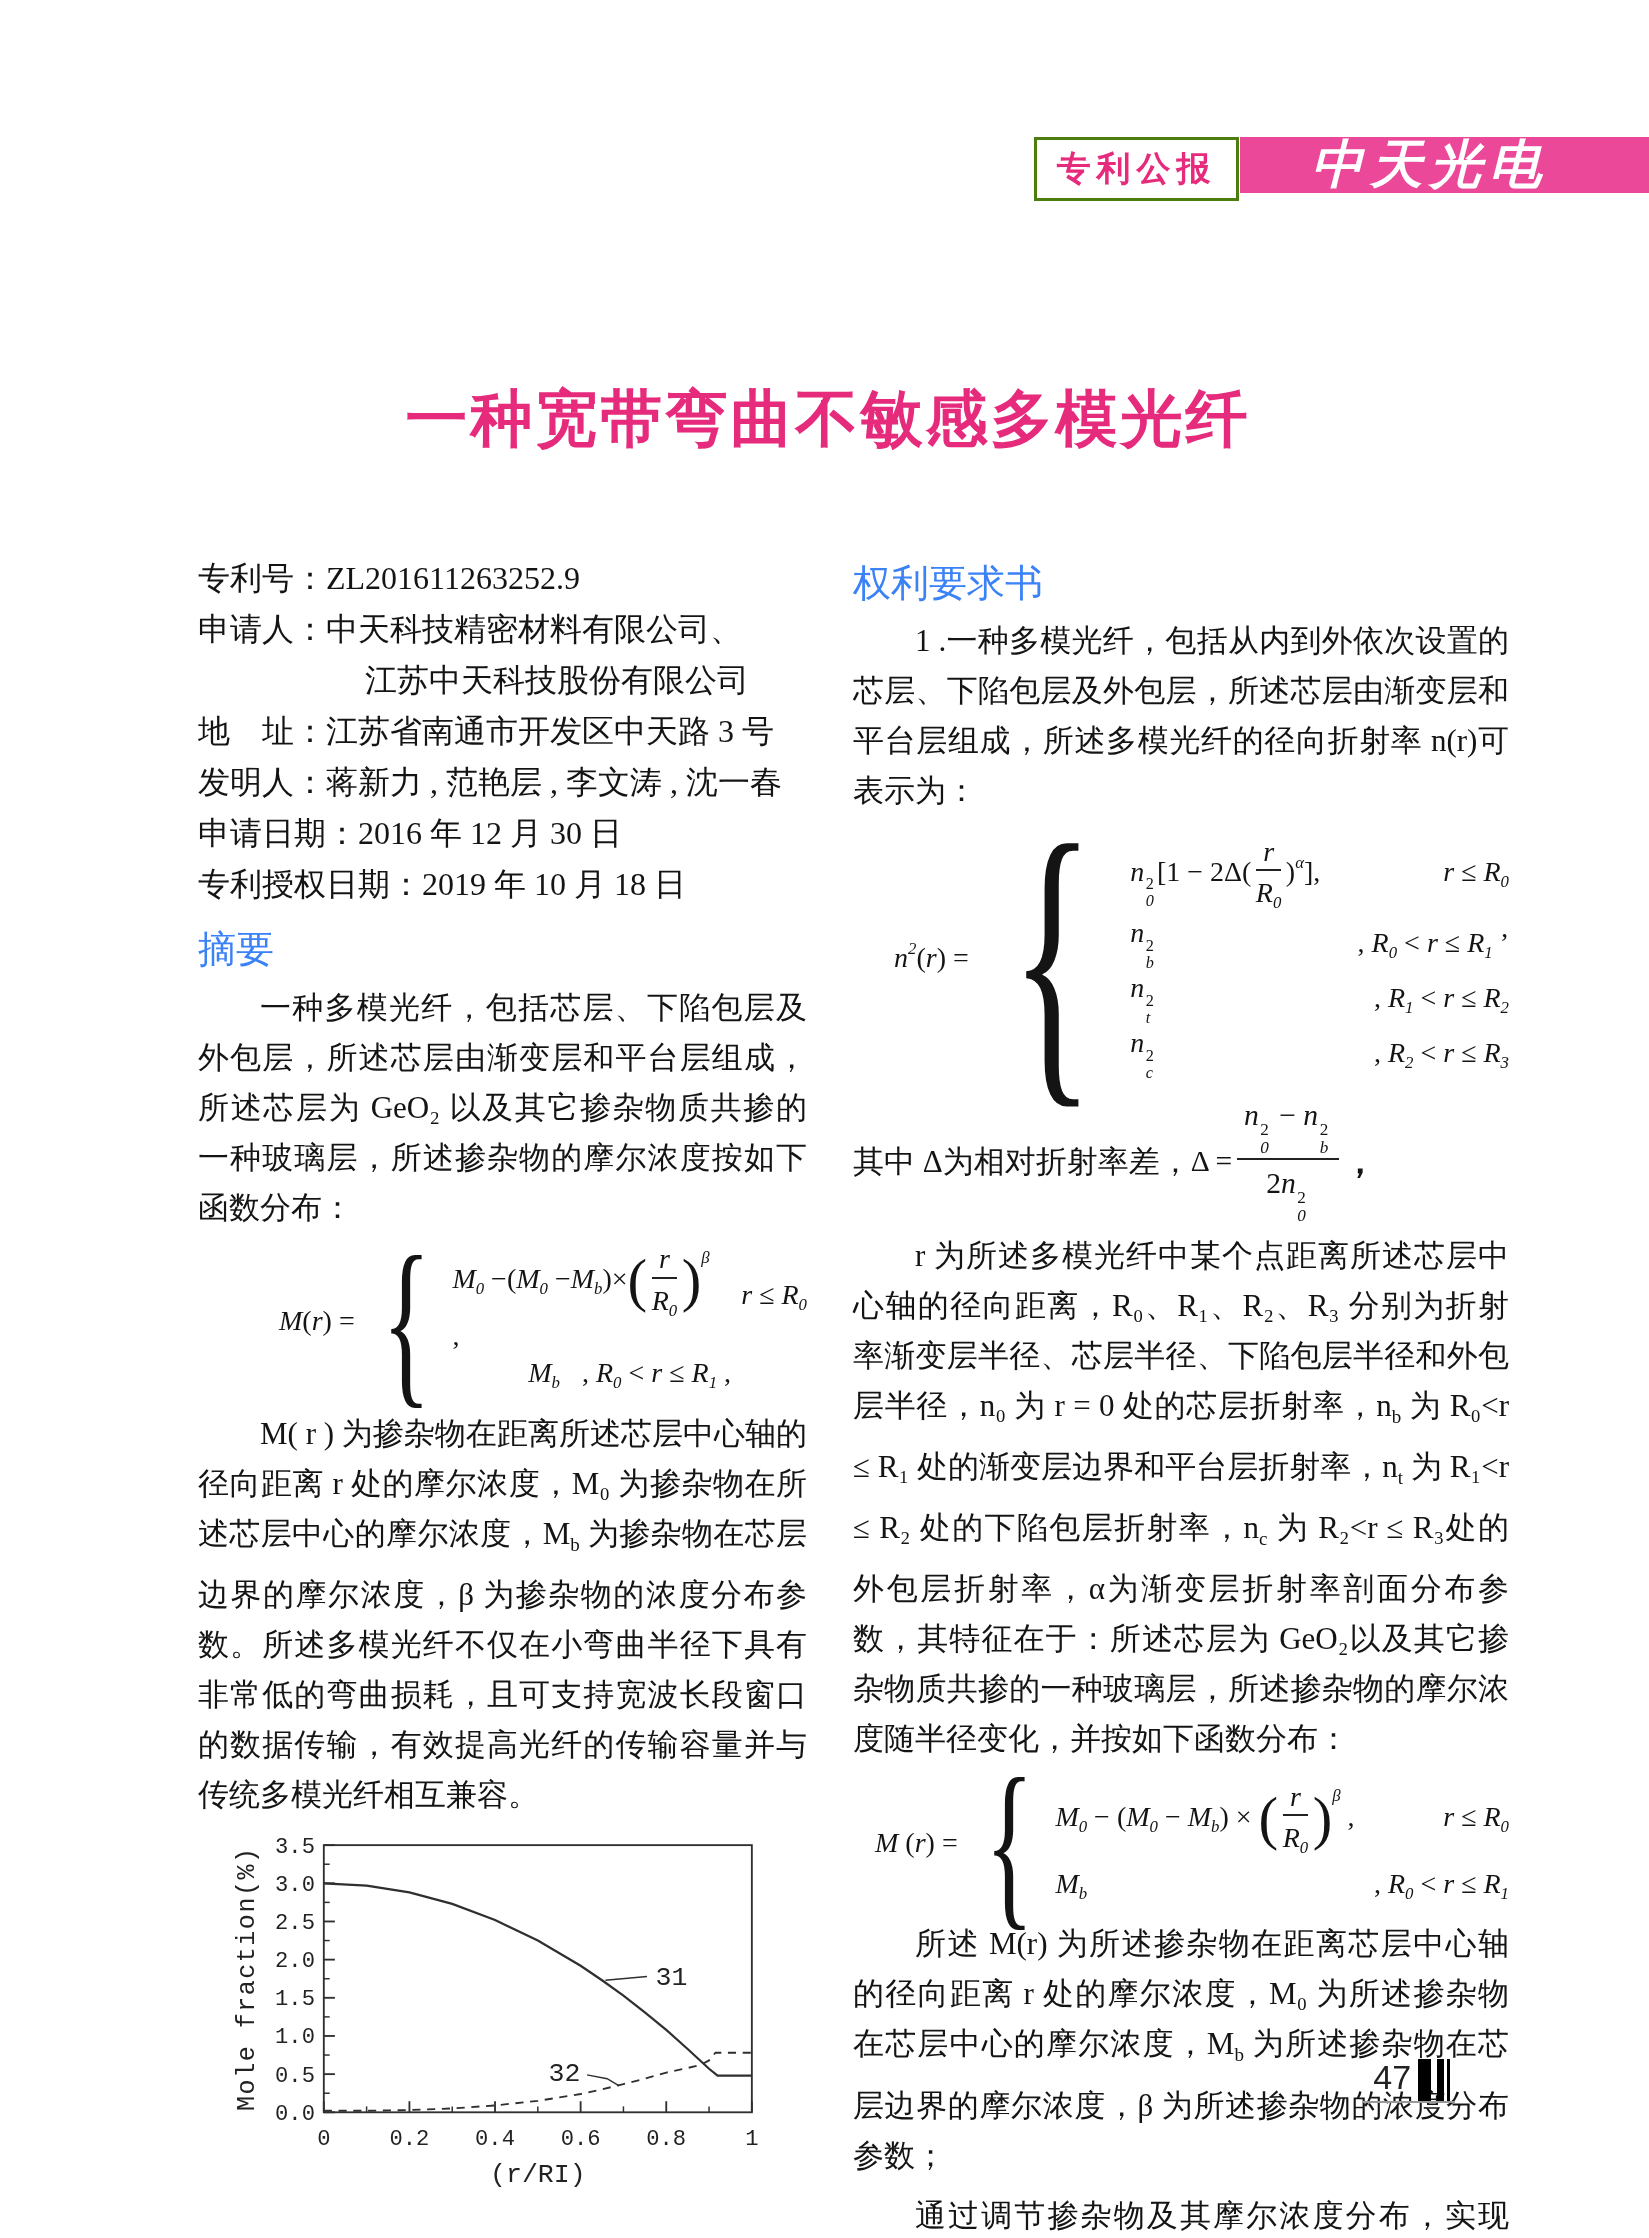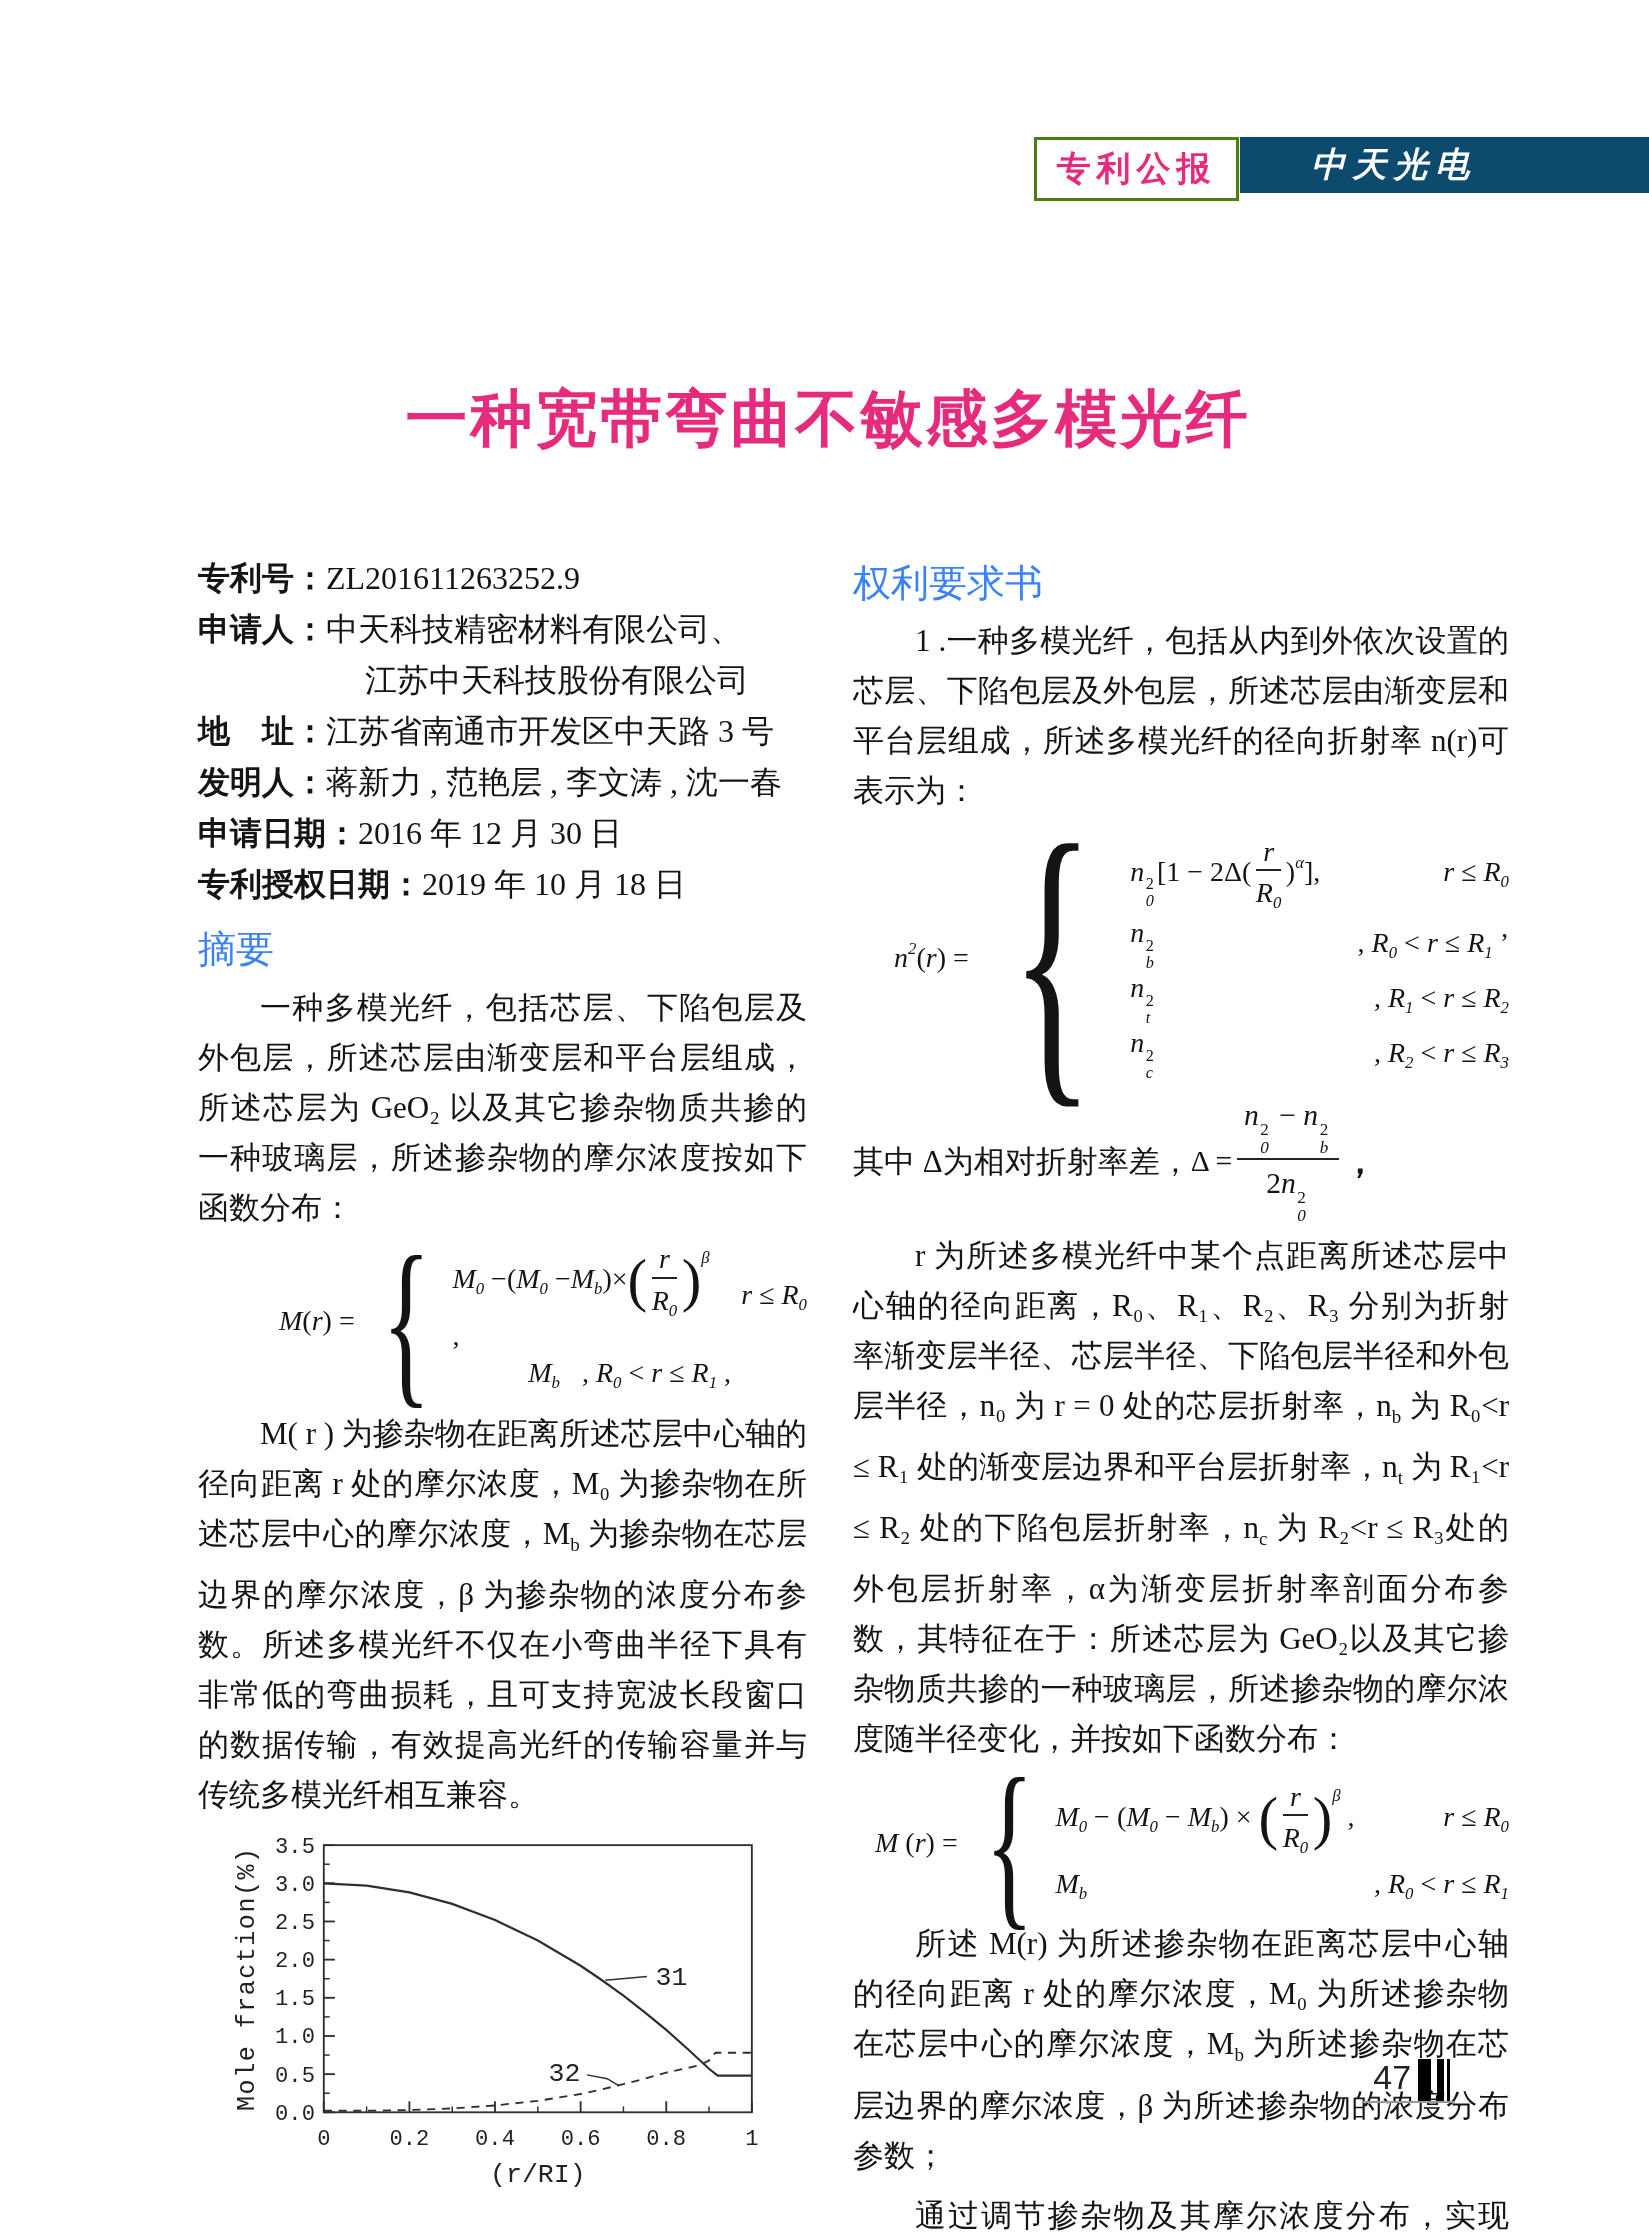--- a/index.html
+++ b/index.html
@@ -3,32 +3,32 @@
 <meta charset="utf-8">
 <style>
   html,body{margin:0;padding:0;background:#e9e9e9;}
   .page{position:relative;width:1649px;height:2239px;background:#ffffff;overflow:hidden;
         font-family:"Liberation Serif","DejaVu Serif",serif;color:#141414;}
   
   .badge{position:absolute;left:1034px;top:137px;width:205px;height:64px;box-sizing:border-box;
          background:#fff;border:3px solid #4d7c0f;display:flex;align-items:center;justify-content:center;
          font-family:"Liberation Sans","DejaVu Sans",sans-serif;font-size:34px;font-weight:bold;
          color:#e62a7c;letter-spacing:5.9px;}
-  .brand{position:absolute;left:1240px;top:137px;width:409px;height:56px;background:#0c4a6e;
+  .brand{position:absolute;left:1240px;top:137px;width:409px;height:56px;background:#ec4899;
          display:flex;align-items:center;color:#fff;font-weight:bold;font-style:italic;
-         font-family:"Liberation Serif",serif;font-size:34px;letter-spacing:7.4px;padding-left:71px;box-sizing:border-box;}
+         font-family:"Liberation Serif",serif;font-size:52px;letter-spacing:7.4px;padding-left:71px;box-sizing:border-box;}
   
   .title{position:absolute;left:185px;top:377px;width:1286px;text-align:center;
          font-size:62px;font-weight:bold;color:#e62a7c;letter-spacing:3px;margin:0;}
   
   .col-left{position:absolute;left:198px;top:553px;width:609px;}
   .col-right{position:absolute;left:853px;top:560px;width:656px;}
   .details{font-size:32px;line-height:51px;}
   .details .row{white-space:nowrap;}
-  .details .lbl{font-weight:bold;}
+  .details .lbl{font-weight:normal;}
   .details .cont{padding-left:167px;}
   .sec{font-size:38px;line-height:46px;font-weight:normal;color:#3b82f6;margin:16.3px 0 0 0;}
   .para{font-size:31px;line-height:50px;text-align:justify;text-indent:2em;margin:10.3px 0 0 0;}
   .para sub{font-size:19px;}
   
   .formula{display:flex;align-items:center;font-size:28px;font-style:normal;}
   .f-abstract{margin:10.3px 0 4.4px 81px;}
   .f-claims-n{margin:14.8px 0 3px 41px;}
   .f-claims-m{margin:11.8px 0 7.4px 22px;}
   .f-lhs{margin-right:7.4px;white-space:nowrap;}

